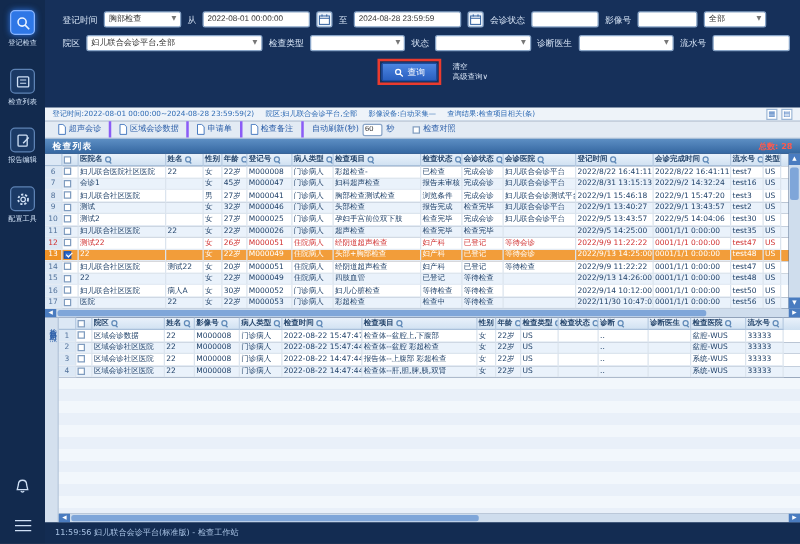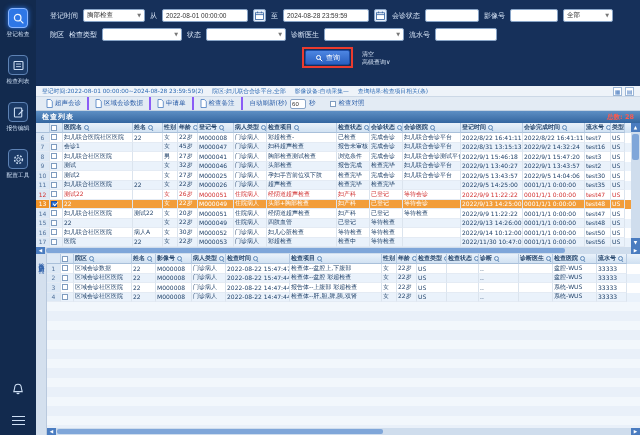--- a/index.html
+++ b/index.html
@@ -183,20 +183,24 @@
         <input class="fld" style="width: 54px;" value="">
         <span class="flabel">影像号</span>
         <input class="fld" style="width: 48px;" value="">
         <div class="fld sel" style="width:50px">
             <span>全部</span>
             <span class="caret">▼</span>
           </div>
       </div>
       <div class="frow">
         <span class="flabel">院区</span>
+        <div class="fld sel" style="width:148px">
+            <span>妇儿联合会诊平台,全部</span>
+            <span class="caret">▼</span>
+          </div>
         <span class="flabel">检查类型</span>
         <div class="fld sel" style="width:80px">
             <span></span>
             <span class="caret">▼</span>
           </div>
         <span class="flabel">状态</span>
         <div class="fld sel" style="width:80px">
             <span></span>
             <span class="caret">▼</span>
           </div>
@@ -744,15 +748,18 @@
         <div class="hist-space"></div>
         <div class="hscroll">
           <span class="harrow">◀</span>
           <span class="hthumb" style="width:55%"></span>
           <span style="flex:1"></span>
           <span class="harrow">▶</span>
         </div>
       </div>
     </div>
 
+    <div class="statusbar">
+      <span>11:59:56  妇儿联合会诊平台(标准版) - 检查工作站</span>
+    </div>
 
   </div>
 </div>
 
 </body></html>

